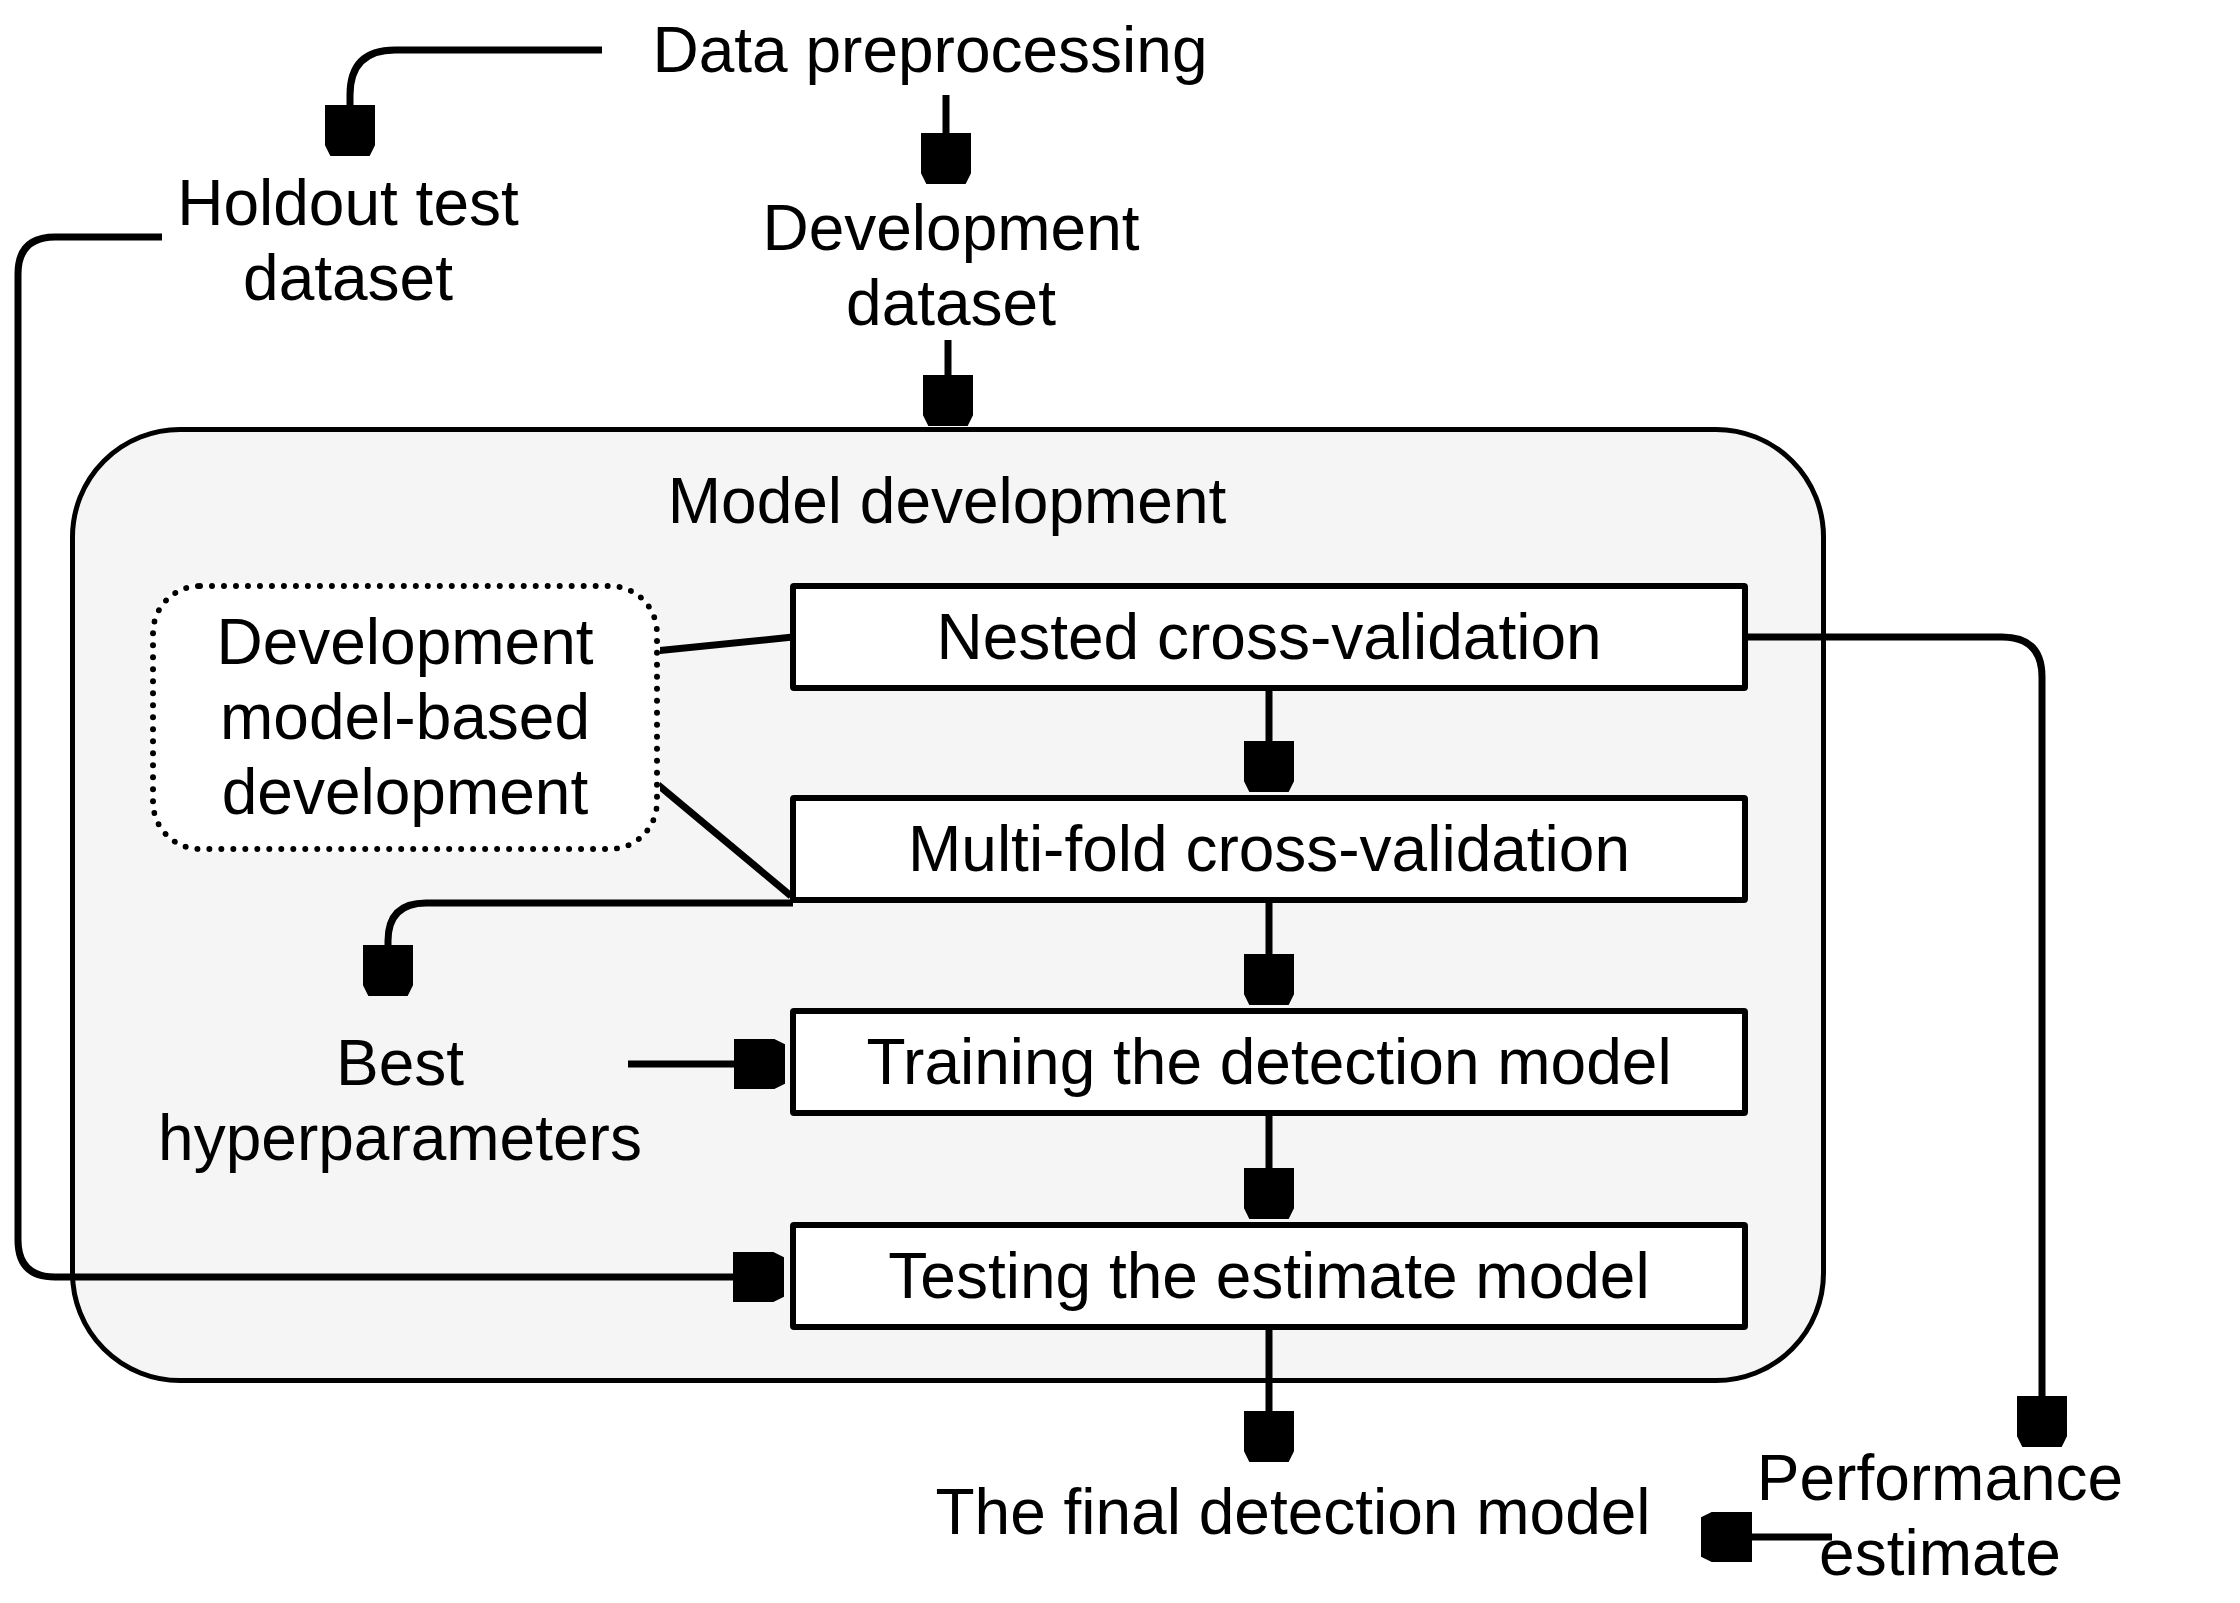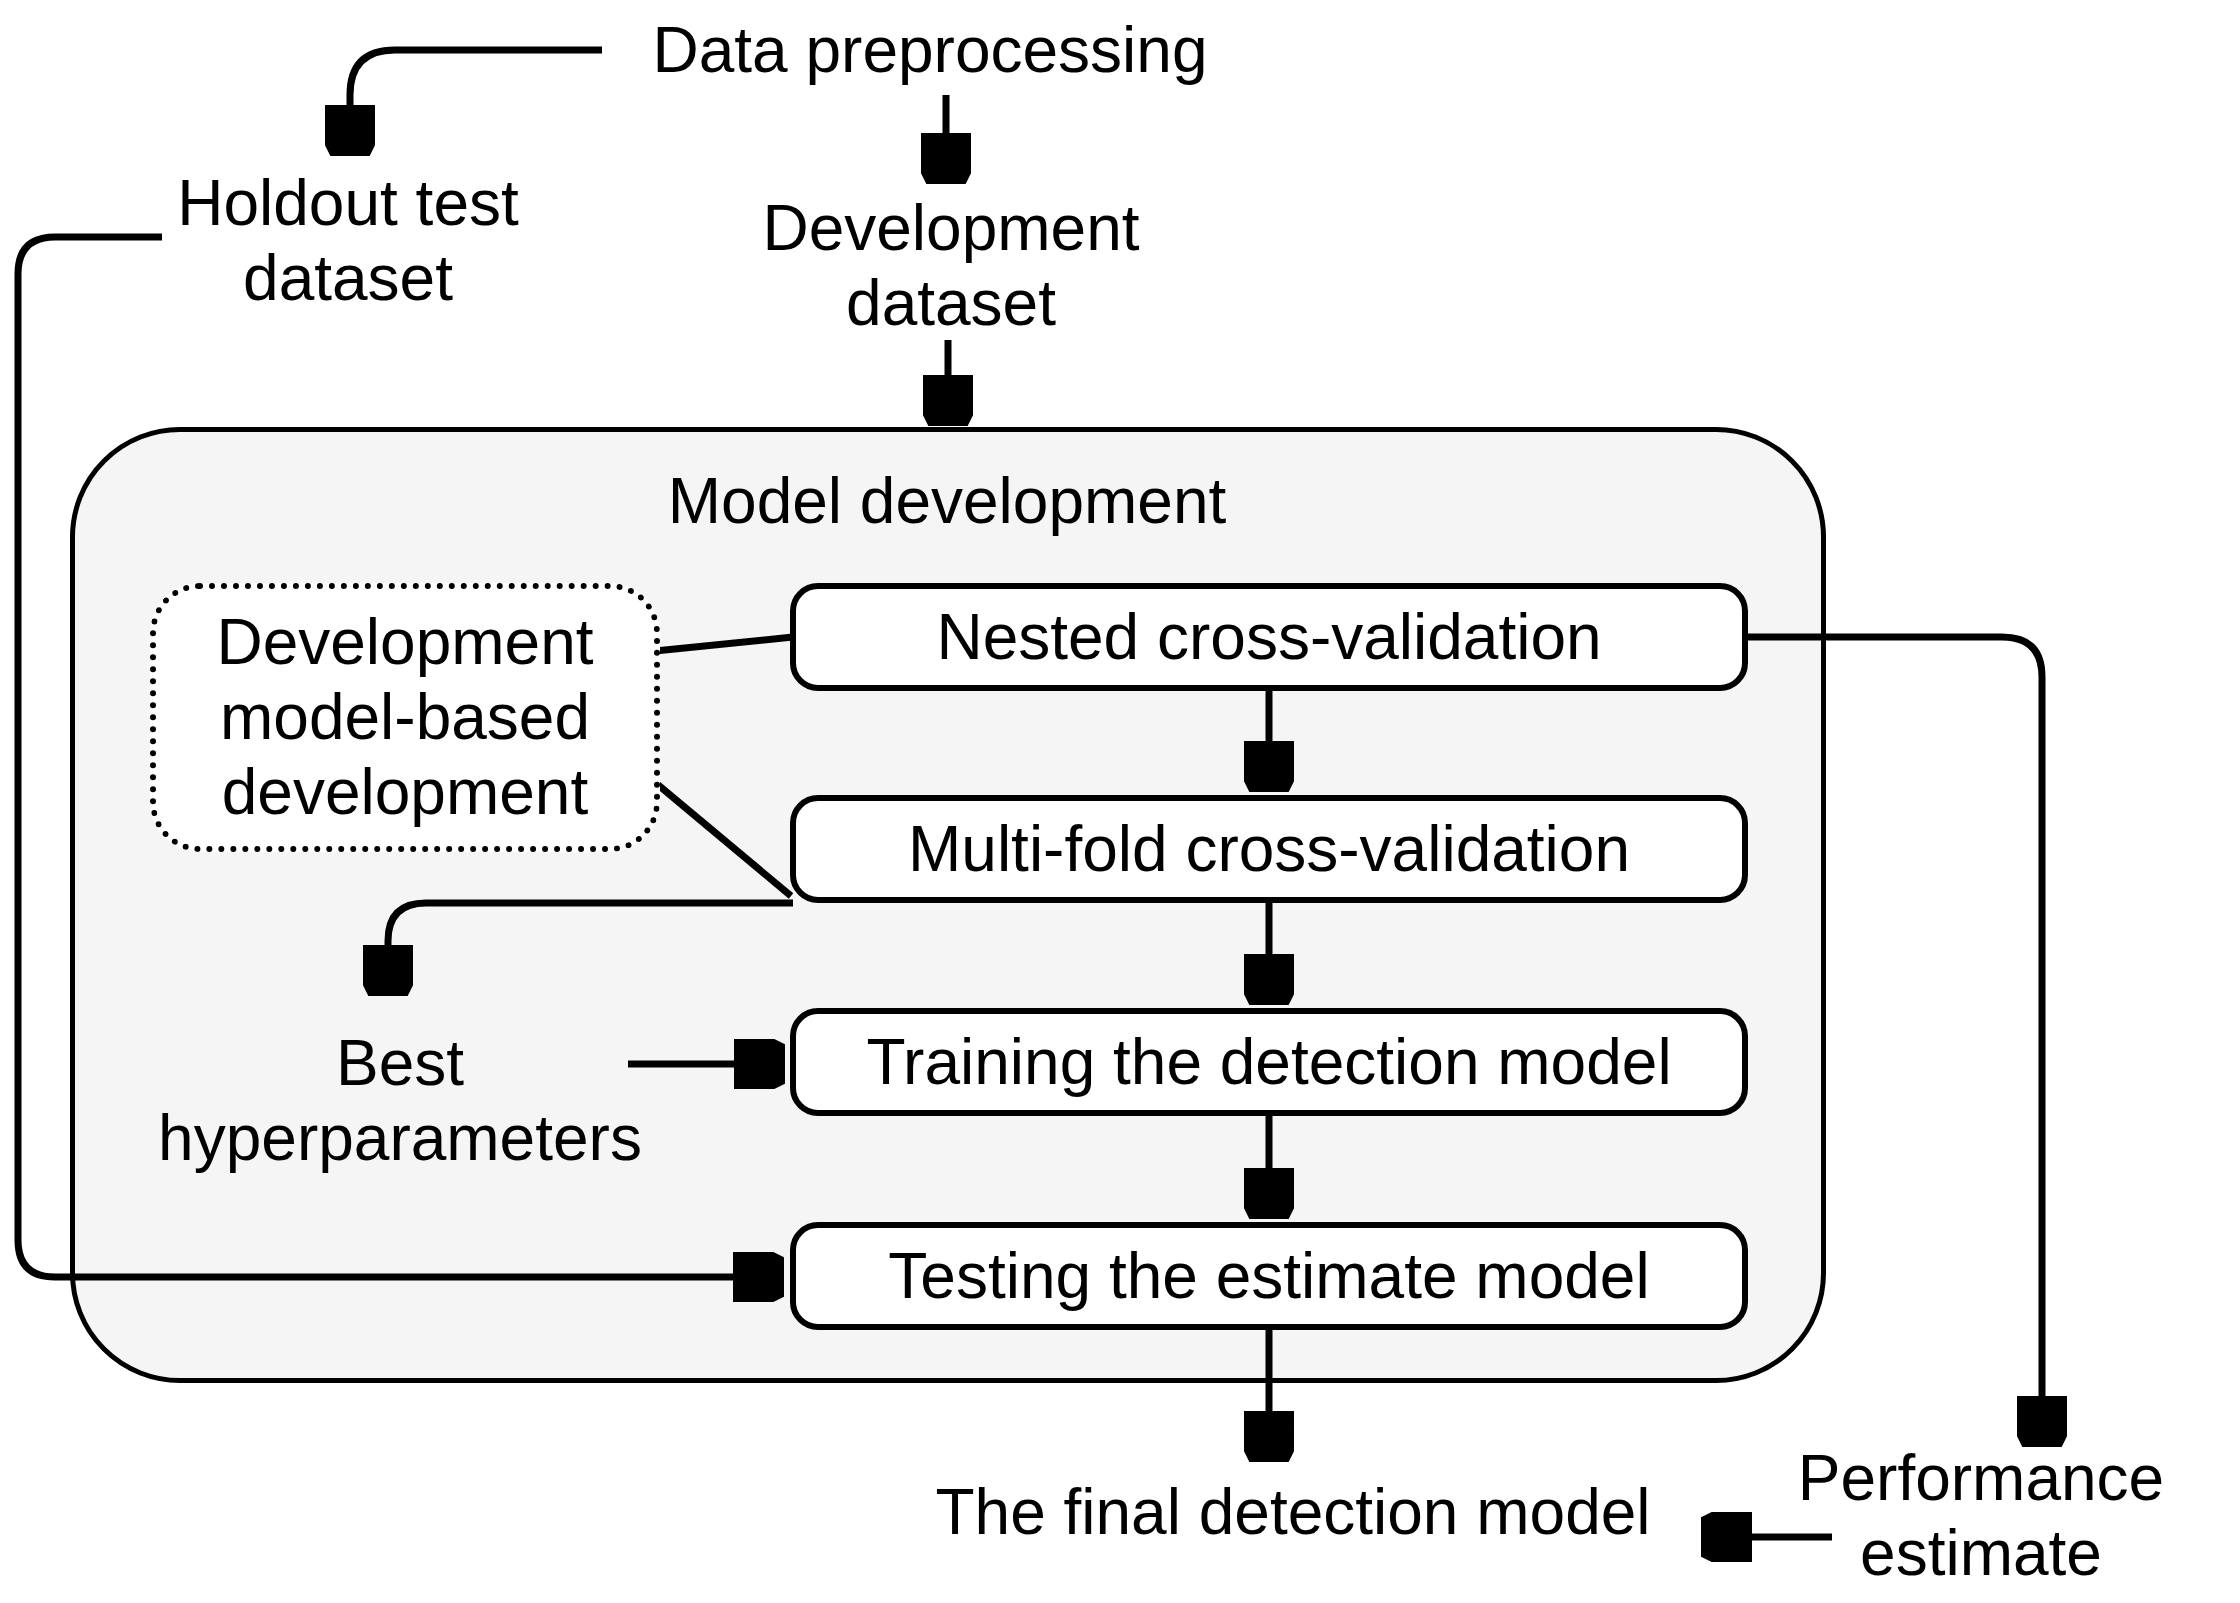--- a/index.html
+++ b/index.html
@@ -18,21 +18,21 @@
     z-index:4;
   }
   .label span{display:block;}
   .container{
     position:absolute;left:70px;top:427px;width:1756px;height:956px;
     box-sizing:border-box;background:var(--container-fill);
     border:5px solid var(--ink);border-radius:110px;z-index:1;
   }
   .node{
     position:absolute;box-sizing:border-box;background:var(--box-fill);
-    border:6px solid var(--ink);border-radius:28px;
+    border:6px solid var(--ink);border-radius:4px;
     display:flex;align-items:center;justify-content:center;
     font-size:64px;line-height:75px;text-align:center;z-index:3;
   }
   .node.dotted{border:6px dotted var(--ink);border-radius:50px;}
   .proc{left:790px;width:958px;height:108px;}
   #nested-box{top:583px;}
   #multifold-box{top:795px;}
   #training-box{top:1008px;}
   #testing-box{top:1222px;}
   #smbo-box{left:150px;top:583px;width:510px;height:269px;}
@@ -107,16 +107,16 @@
   <span>Testing the estimate model</span>
 </div>
 
 <div class="label" style="left:400px;top:1064px;margin-top:37px;">
   <span>Best</span>
   <span>hyperparameters</span>
 </div>
 
 <div class="label" style="left:1293px;top:1512px;">The final detection model</div>
 
-<div class="label" style="left:1981px;top:1516px;">
+<div class="label" style="left:1940px;top:1516px;">
   <span>Performance</span>
   <span>estimate</span>
 </div>
 
 </body></html>

